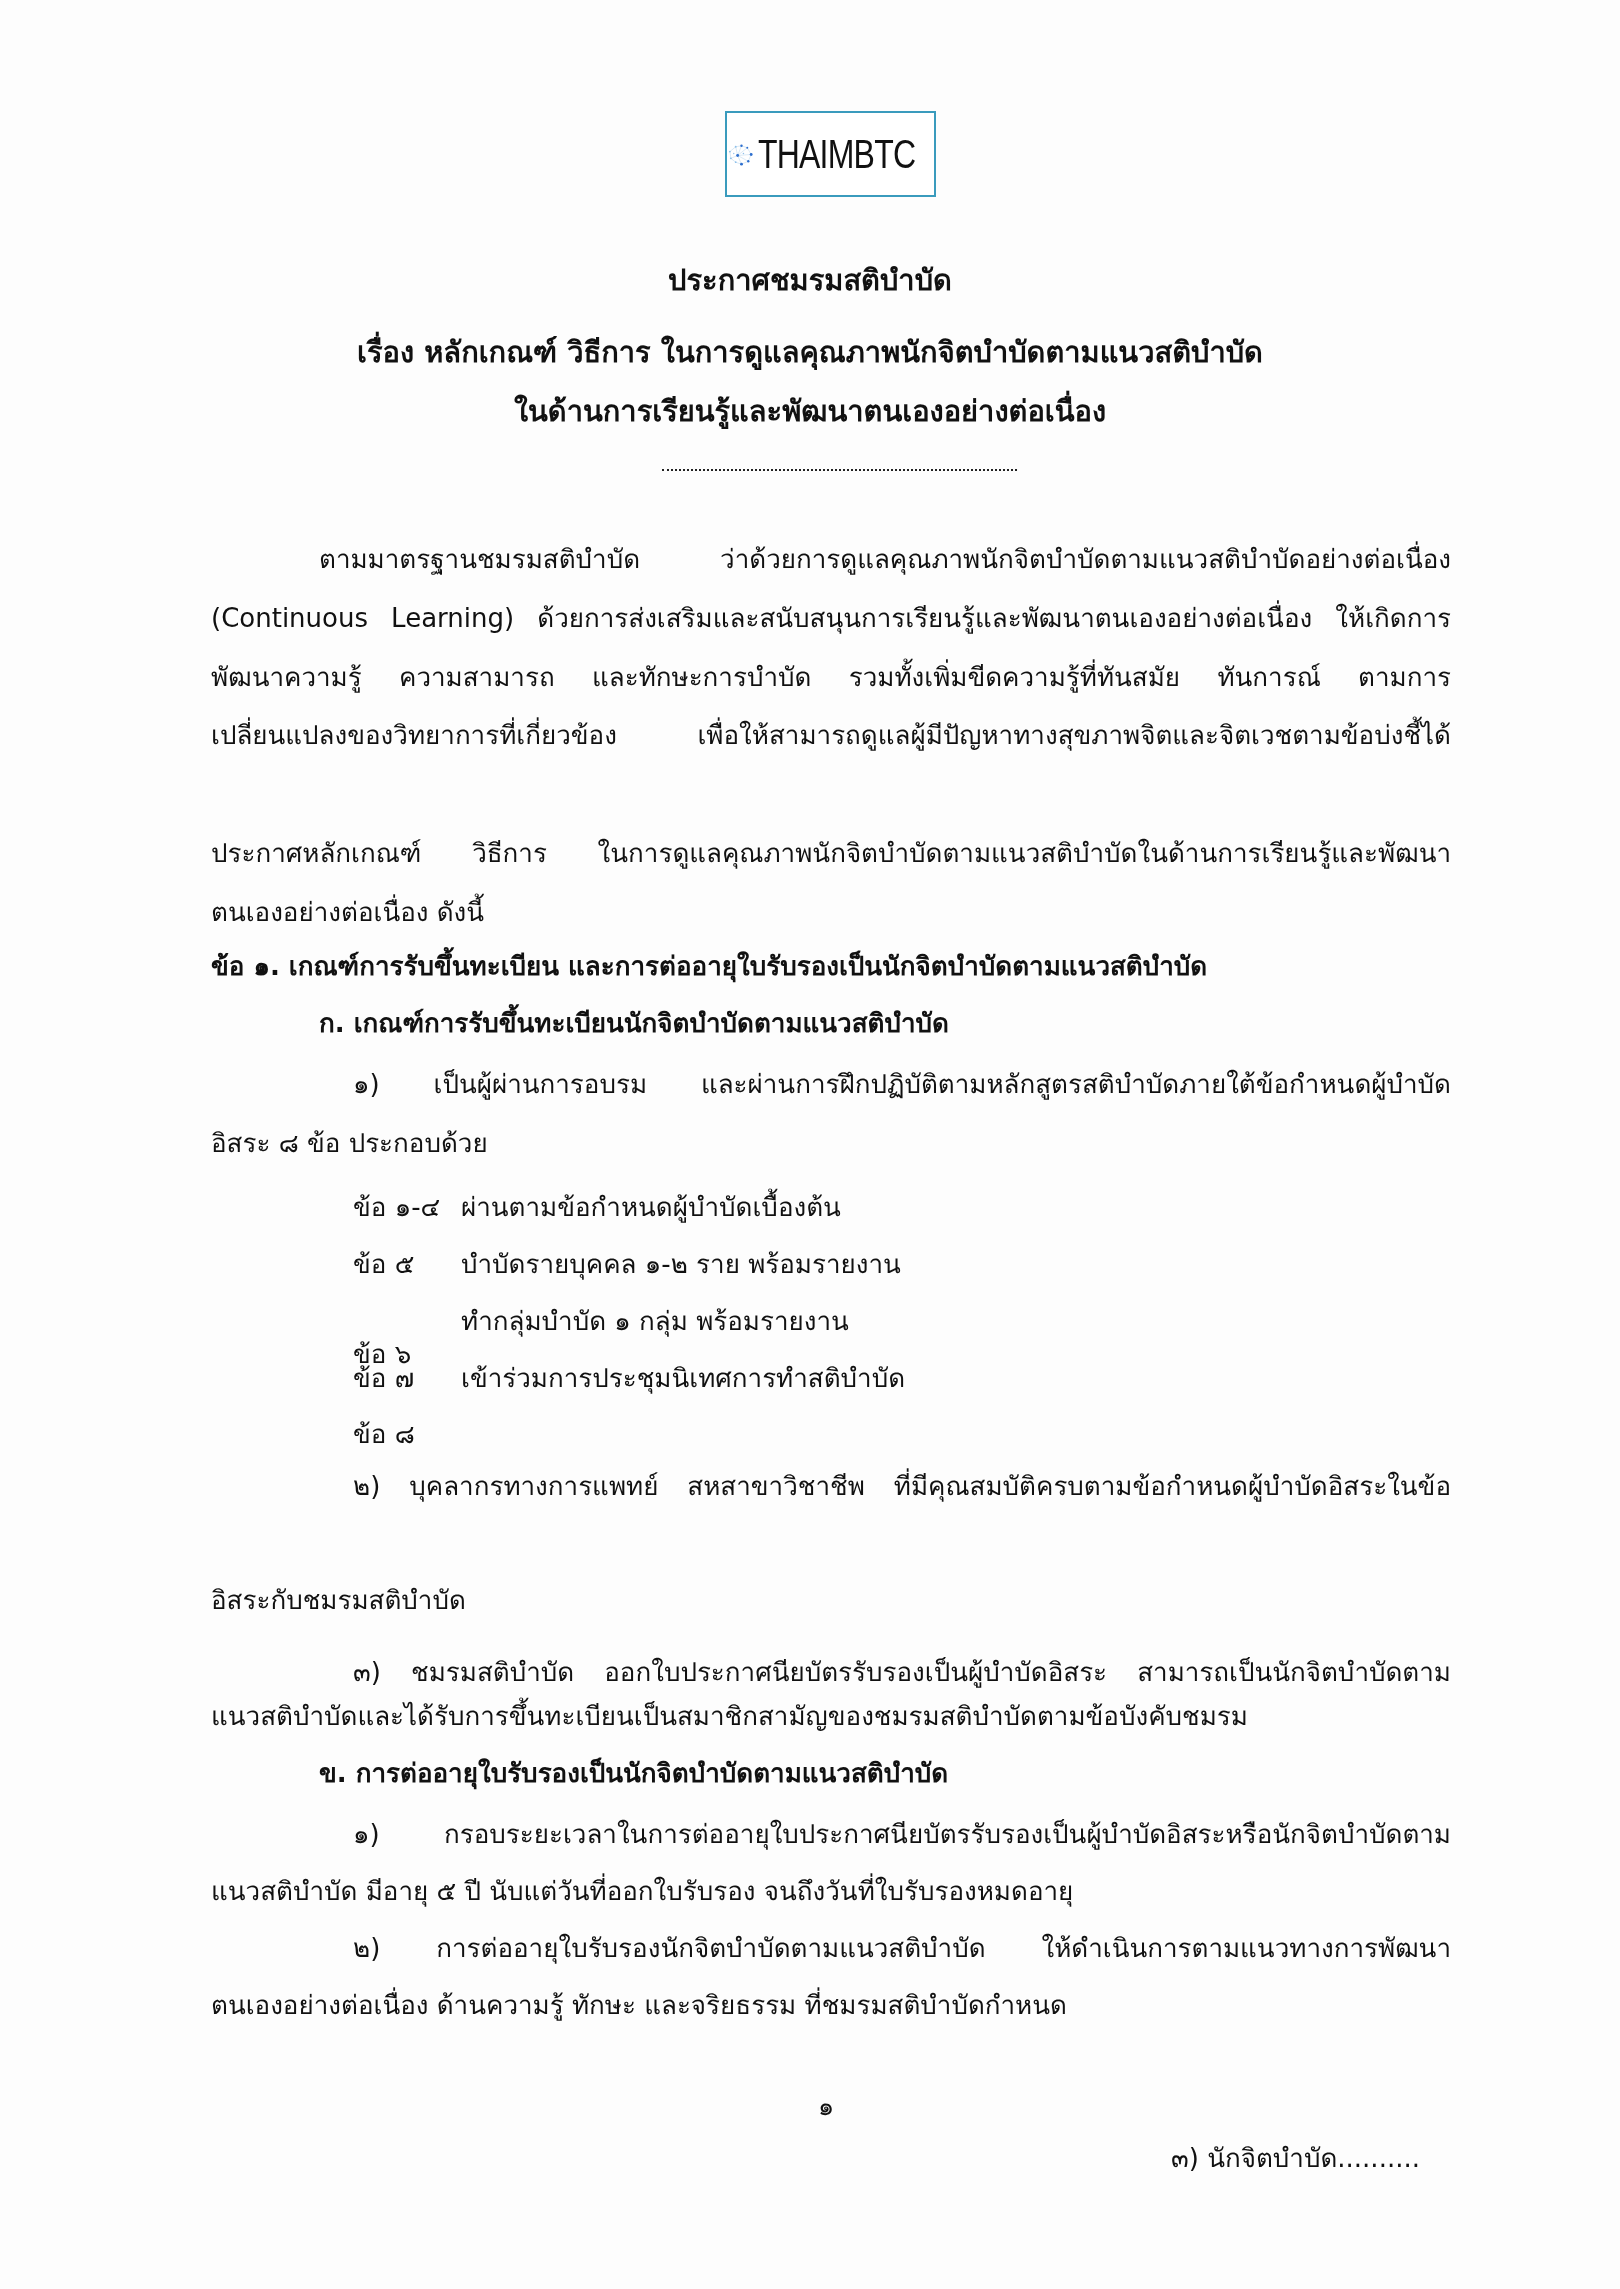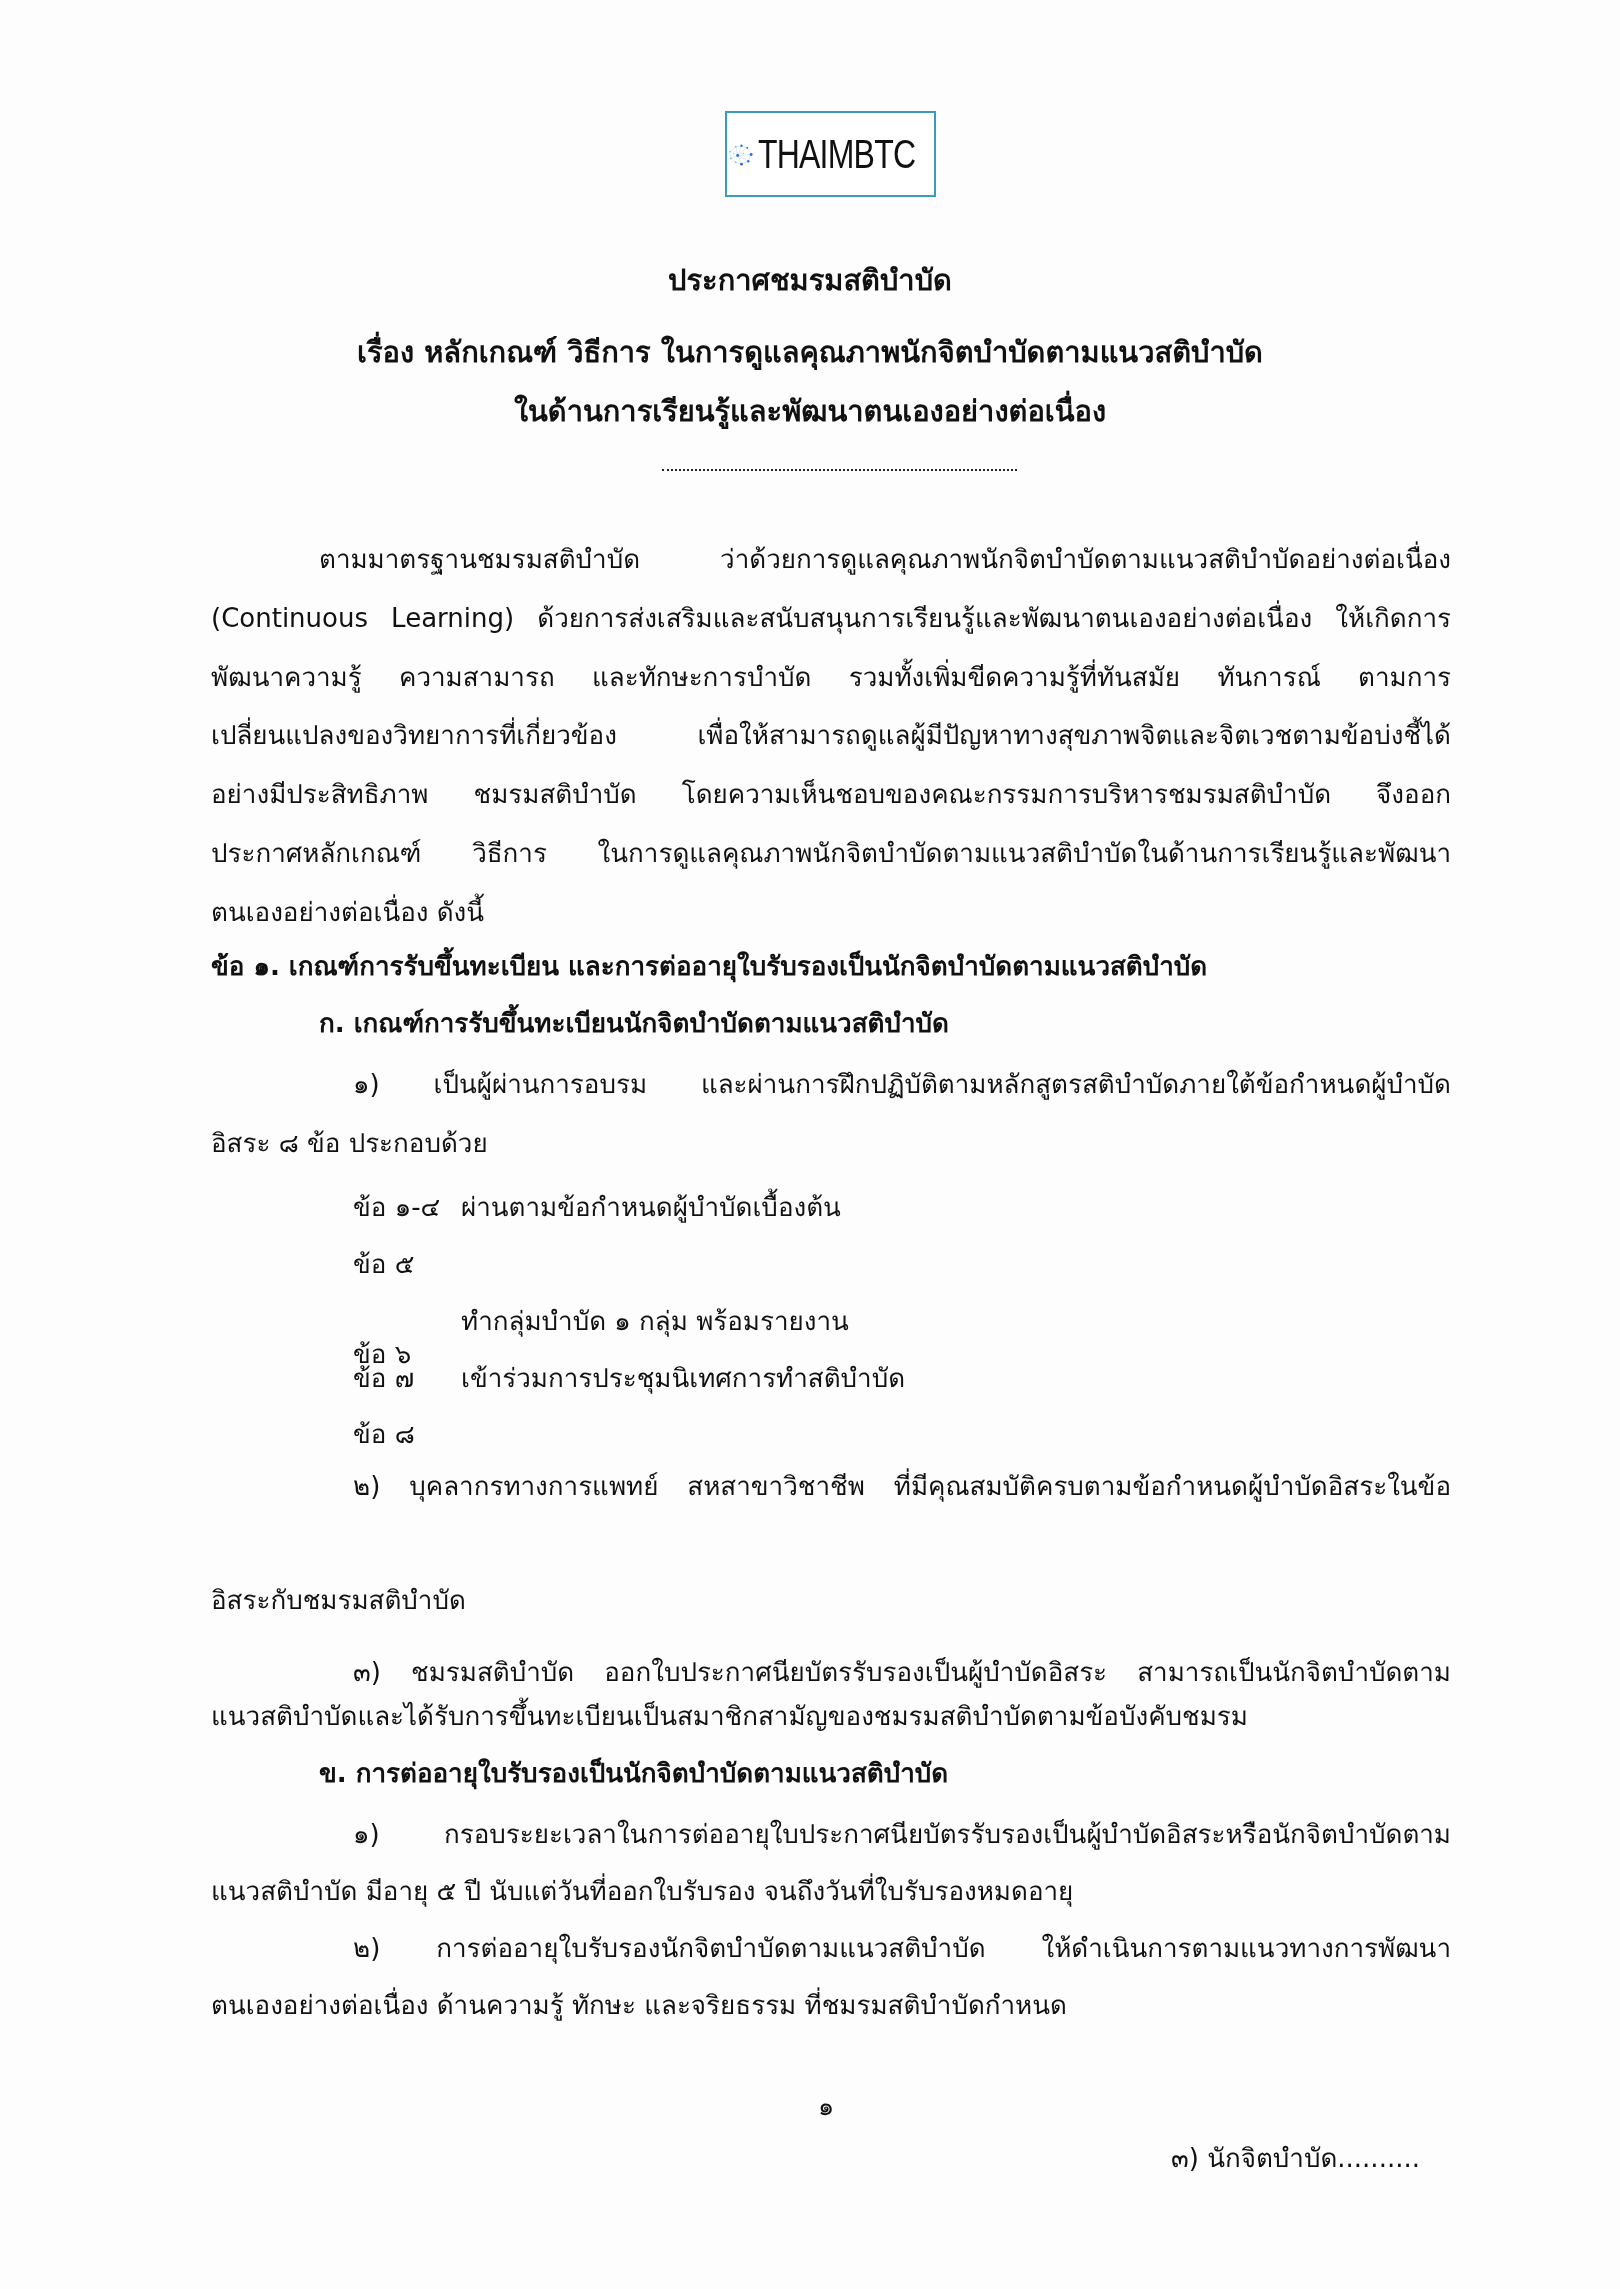--- a/index.html
+++ b/index.html
@@ -57,33 +57,33 @@
 
   <div class="title t1">ประกาศชมรมสติบำบัด</div>
   <div class="title t2">เรื่อง หลักเกณฑ์ วิธีการ ในการดูแลคุณภาพนักจิตบำบัดตามแนวสติบำบัด</div>
   <div class="title t3">ในด้านการเรียนรู้และพัฒนาตนเองอย่างต่อเนื่อง</div>
   <div class="rule"></div>
 
   <div class="line" style="left:319px; width:1132px; top:546px; text-align:justify; text-align-last:justify;">ตามมาตรฐานชมรมสติบำบัด ว่าด้วยการดูแลคุณภาพนักจิตบำบัดตามแนวสติบำบัดอย่างต่อเนื่อง</div>
   <div class="line just" style="top:605px;">(Continuous Learning) ด้วยการส่งเสริมและสนับสนุนการเรียนรู้และพัฒนาตนเองอย่างต่อเนื่อง ให้เกิดการ</div>
   <div class="line just" style="top:664px;">พัฒนาความรู้ ความสามารถ และทักษะการบำบัด รวมทั้งเพิ่มขีดความรู้ที่ทันสมัย ทันการณ์ ตามการ</div>
   <div class="line just" style="top:722px;">เปลี่ยนแปลงของวิทยาการที่เกี่ยวข้อง เพื่อให้สามารถดูแลผู้มีปัญหาทางสุขภาพจิตและจิตเวชตามข้อบ่งชี้ได้</div>
-  <div class="line just" style="top:781px;">อย่างมีประสิทธิภาพ ชมรมสติบำบัด โดยความเห็นชอบของคณะกรรมการบริหารชมรมสติบำบัด จึงออก</div>
   <div class="line just" style="top:840px;">ประกาศหลักเกณฑ์ วิธีการ ในการดูแลคุณภาพนักจิตบำบัดตามแนวสติบำบัดในด้านการเรียนรู้และพัฒนา</div>
   <div class="line" style="left:211px; top:899px;">ตนเองอย่างต่อเนื่อง ดังนี้</div>
 
   <div class="line bold" style="left:211px; top:953px;">ข้อ ๑. เกณฑ์การรับขึ้นทะเบียน และการต่ออายุใบรับรองเป็นนักจิตบำบัดตามแนวสติบำบัด</div>
   <div class="line bold" style="left:319px; top:1010px;">ก. เกณฑ์การรับขึ้นทะเบียนนักจิตบำบัดตามแนวสติบำบัด</div>
 
   <div class="line" style="left:353px; width:1098px; top:1071px; text-align:justify; text-align-last:justify;">๑) เป็นผู้ผ่านการอบรม และผ่านการฝึกปฏิบัติตามหลักสูตรสติบำบัดภายใต้ข้อกำหนดผู้บำบัด</div>
   <div class="line" style="left:211px; top:1130px;">อิสระ ๘ ข้อ ประกอบด้วย</div>
 
   <div class="item-label" style="left:353px; top:1186px;">ข้อ ๑-๔</div>
   <div class="item-label" style="left:461px; top:1186px;">ผ่านตามข้อกำหนดผู้บำบัดเบื้องต้น</div>
   <div class="item-label" style="left:353px; top:1243px;">ข้อ ๕</div>
+  <div class="item-label" style="left:461px; top:1243px;">บำบัดรายบุคคล ๑-๒ ราย พร้อมรายงาน</div>
   <div class="item-label" style="left:353px; top:1300px;margin-top:33px;">ข้อ ๖</div>
   <div class="item-label" style="left:461px; top:1300px;">ทำกลุ่มบำบัด ๑ กลุ่ม พร้อมรายงาน</div>
   <div class="item-label" style="left:353px; top:1357px;">ข้อ ๗</div>
   <div class="item-label" style="left:461px; top:1357px;">เข้าร่วมการประชุมนิเทศการทำสติบำบัด</div>
   <div class="item-label" style="left:353px; top:1413px;">ข้อ ๘</div>
 
   <div class="line" style="left:353px; width:1098px; top:1473px; text-align:justify; text-align-last:justify;">๒) บุคลากรทางการแพทย์ สหสาขาวิชาชีพ ที่มีคุณสมบัติครบตามข้อกำหนดผู้บำบัดอิสระในข้อ</div>
   <div class="line" style="left:211px; top:1587px;">อิสระกับชมรมสติบำบัด</div>
 
   <div class="line" style="left:353px; width:1098px; top:1647px; text-align:justify; text-align-last:justify;margin-top:12px;">๓) ชมรมสติบำบัด ออกใบประกาศนียบัตรรับรองเป็นผู้บำบัดอิสระ สามารถเป็นนักจิตบำบัดตาม</div>

